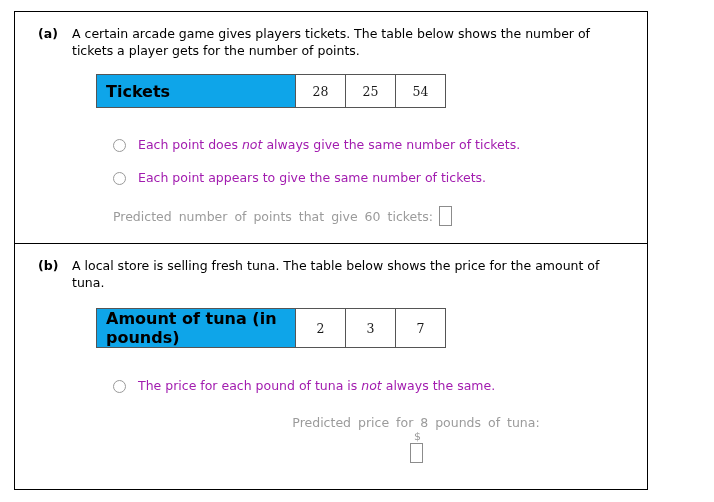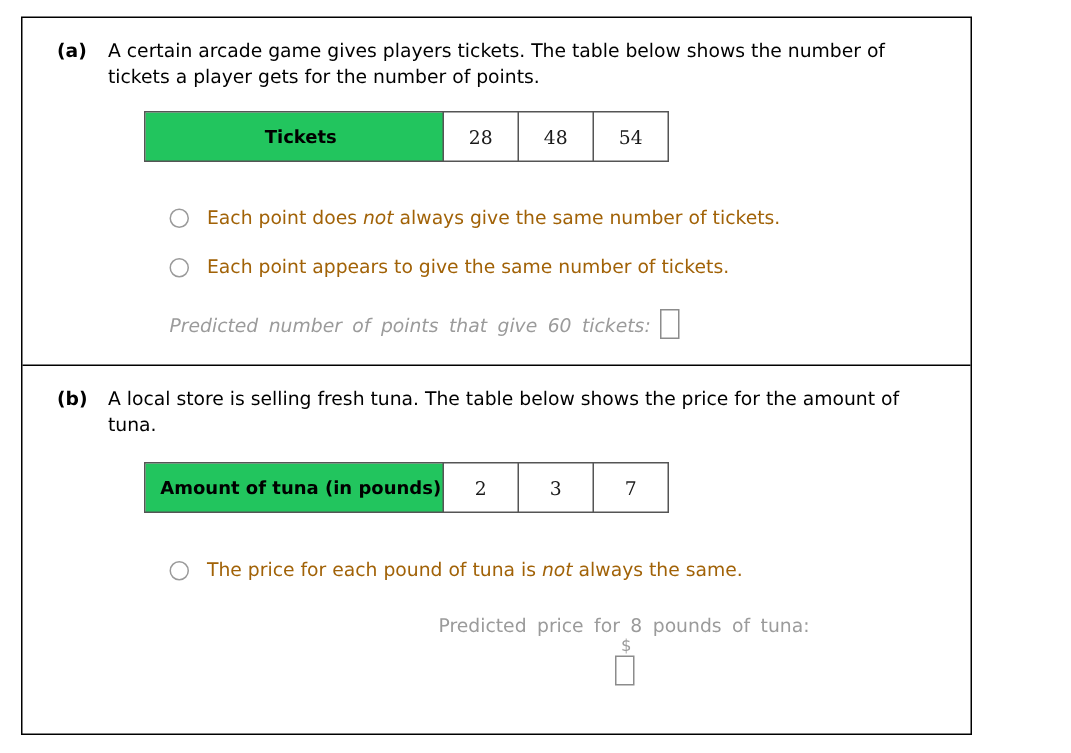--- a/index.html
+++ b/index.html
@@ -77,26 +77,26 @@
     border: 1px solid #555555;
     height: 32px;
     text-align: center;
     vertical-align: middle;
     font-family: "DejaVu Serif", serif;
     font-size: 12.5px;
     color: #1a1a1a;
     padding: 0;
   }
   table.data-table td.rowhead {
-    background: #22c55e;
-    text-align: center;
+    background: #0ea5e9;
+    text-align: left;
     padding-left: 9px;
     font-family: "DejaVu Sans", sans-serif;
     font-weight: bold;
-    font-size: 12px;
+    font-size: 16px;
     color: #000000;
   }
   .tbl-a col.c0 { width: 199px; }
   .tbl-a col.cd { width: 50px; }
   .tbl-b col.c0 { width: 199px; }
   .tbl-b col.cd { width: 50px; }
 
   
   .choices {
     padding-left: 98px;
@@ -115,36 +115,35 @@
     width: 11px;
     height: 11px;
     border: 1px solid #9a9a9a;
     border-radius: 50%;
     background: #ffffff;
     margin-right: 12px;
   }
   .choice-label {
     font-size: 12.5px;
     line-height: 16px;
-    color: #a16207;
+    color: #a21caf;
   }
   .choice-label i { font-style: italic; }
 
   
   .predicted {
     display: flex;
     align-items: center;
     color: #9b9b9b;
     font-size: 12.5px;
     word-spacing: 3px;
   }
   .predicted.pred-a {
     padding-left: 98px;
     padding-top: 5px;
-    font-style: italic;
   }
   .predicted.pred-b {
     padding-left: 170px;
     padding-top: 6px;
     flex-direction: column;
   }
   .pred-text { white-space: nowrap; }
   .currency {
     margin-left: 4px;
     margin-right: 1px;
@@ -179,21 +178,21 @@
         <colgroup>
           <col class="c0">
             <col class="cd">
             <col class="cd">
             <col class="cd">
         </colgroup>
         <tbody>
           <tr>
             <td class="rowhead">Tickets</td>
             <td>28</td>
-            <td>48</td>
+            <td>25</td>
             <td>54</td>
           </tr>
         </tbody>
       </table>
     </div>
 
     <div class="choices">
       <div class="choice">
         <span class="radio"></span>
         <span class="choice-label"><span>Each point does </span><i>not</i><span> always give the same number of tickets.</span></span>

